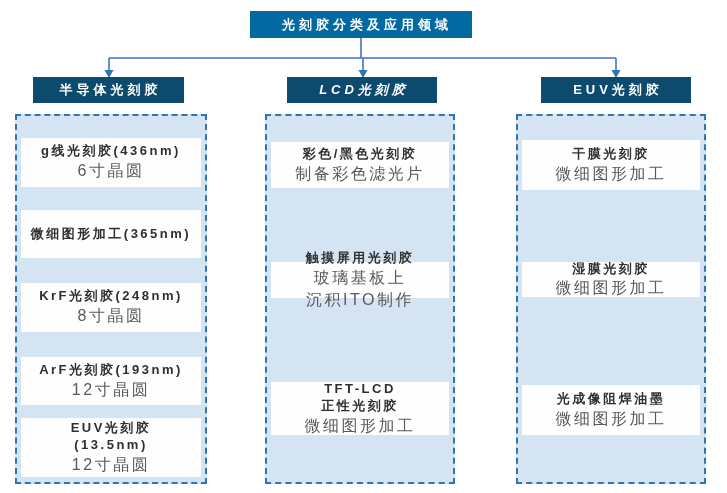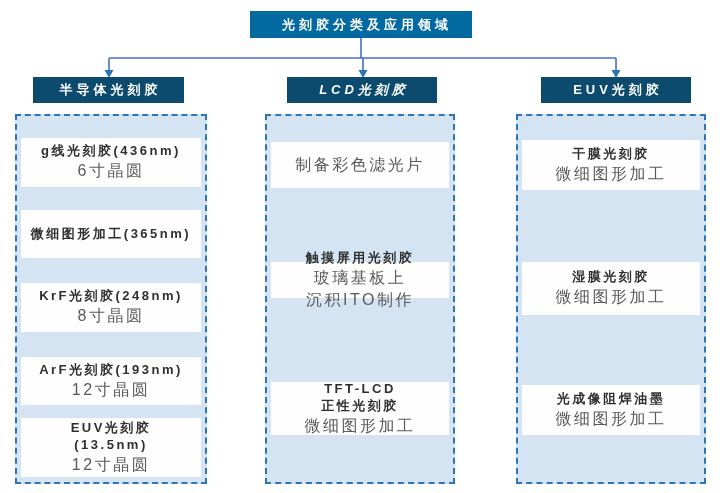--- a/index.html
+++ b/index.html
@@ -39,21 +39,21 @@
   .card .s { font-size:16px; font-weight:normal; color:#5A5A5A; letter-spacing:2.5px; line-height:1.38; }
   .c1-i1 { top:22px;  height:49px;text-align:center; }
   .c1-i2 { top:94px;  height:48px; }
   .c1-i3 { top:167px; height:49px; }
   .c1-i4 { top:241px; height:48px; }
   .c1-i5 { top:302px; height:59px; }
   .c2-i1 { top:26px;  height:46px; }
   .c2-i2 { top:146px; height:36px; }
   .c2-i3 { top:266px; height:53px; }
   .c3-i1 { top:24px;  height:50px; }
-  .c3-i2 { top:146px; height:53px; }
+  .c3-i2 { top:146px; height:35px; }
   .c3-i3 { top:269px; height:50px; }
 </style>
 </head>
 <body>
 
 <div class="canvas">
 
   <svg class="connectors" width="727" height="493" viewBox="0 0 727 493">
     <path d="M361 38 L361 58 M109 58 L616 58 M109 58 L109 71 M363 58 L363 71 M616 58 L616 71" stroke="#4472C4" stroke-width="1.6" fill="none"></path>
     <polygon points="104.5,70 113.5,70 109,78" fill="#2E74B5"></polygon>
@@ -94,20 +94,21 @@
     <div class="card c1-i5">
       <div class="t">EUV光刻胶</div>
       <div class="t">(13.5nm)</div>
       <div class="s">12寸晶圆</div>
       <div class="s"></div>
     </div>
   </div>
 
   <div class="col col2">
     <div class="card c2-i1">
+      <div class="t">彩色/黑色光刻胶</div>
       <div class="t"></div>
       <div class="s">制备彩色滤光片</div>
       <div class="s"></div>
     </div>
     <div class="card c2-i2">
       <div class="t">触摸屏用光刻胶</div>
       <div class="t"></div>
       <div class="s">玻璃基板上</div>
       <div class="s">沉积ITO制作</div>
     </div>

